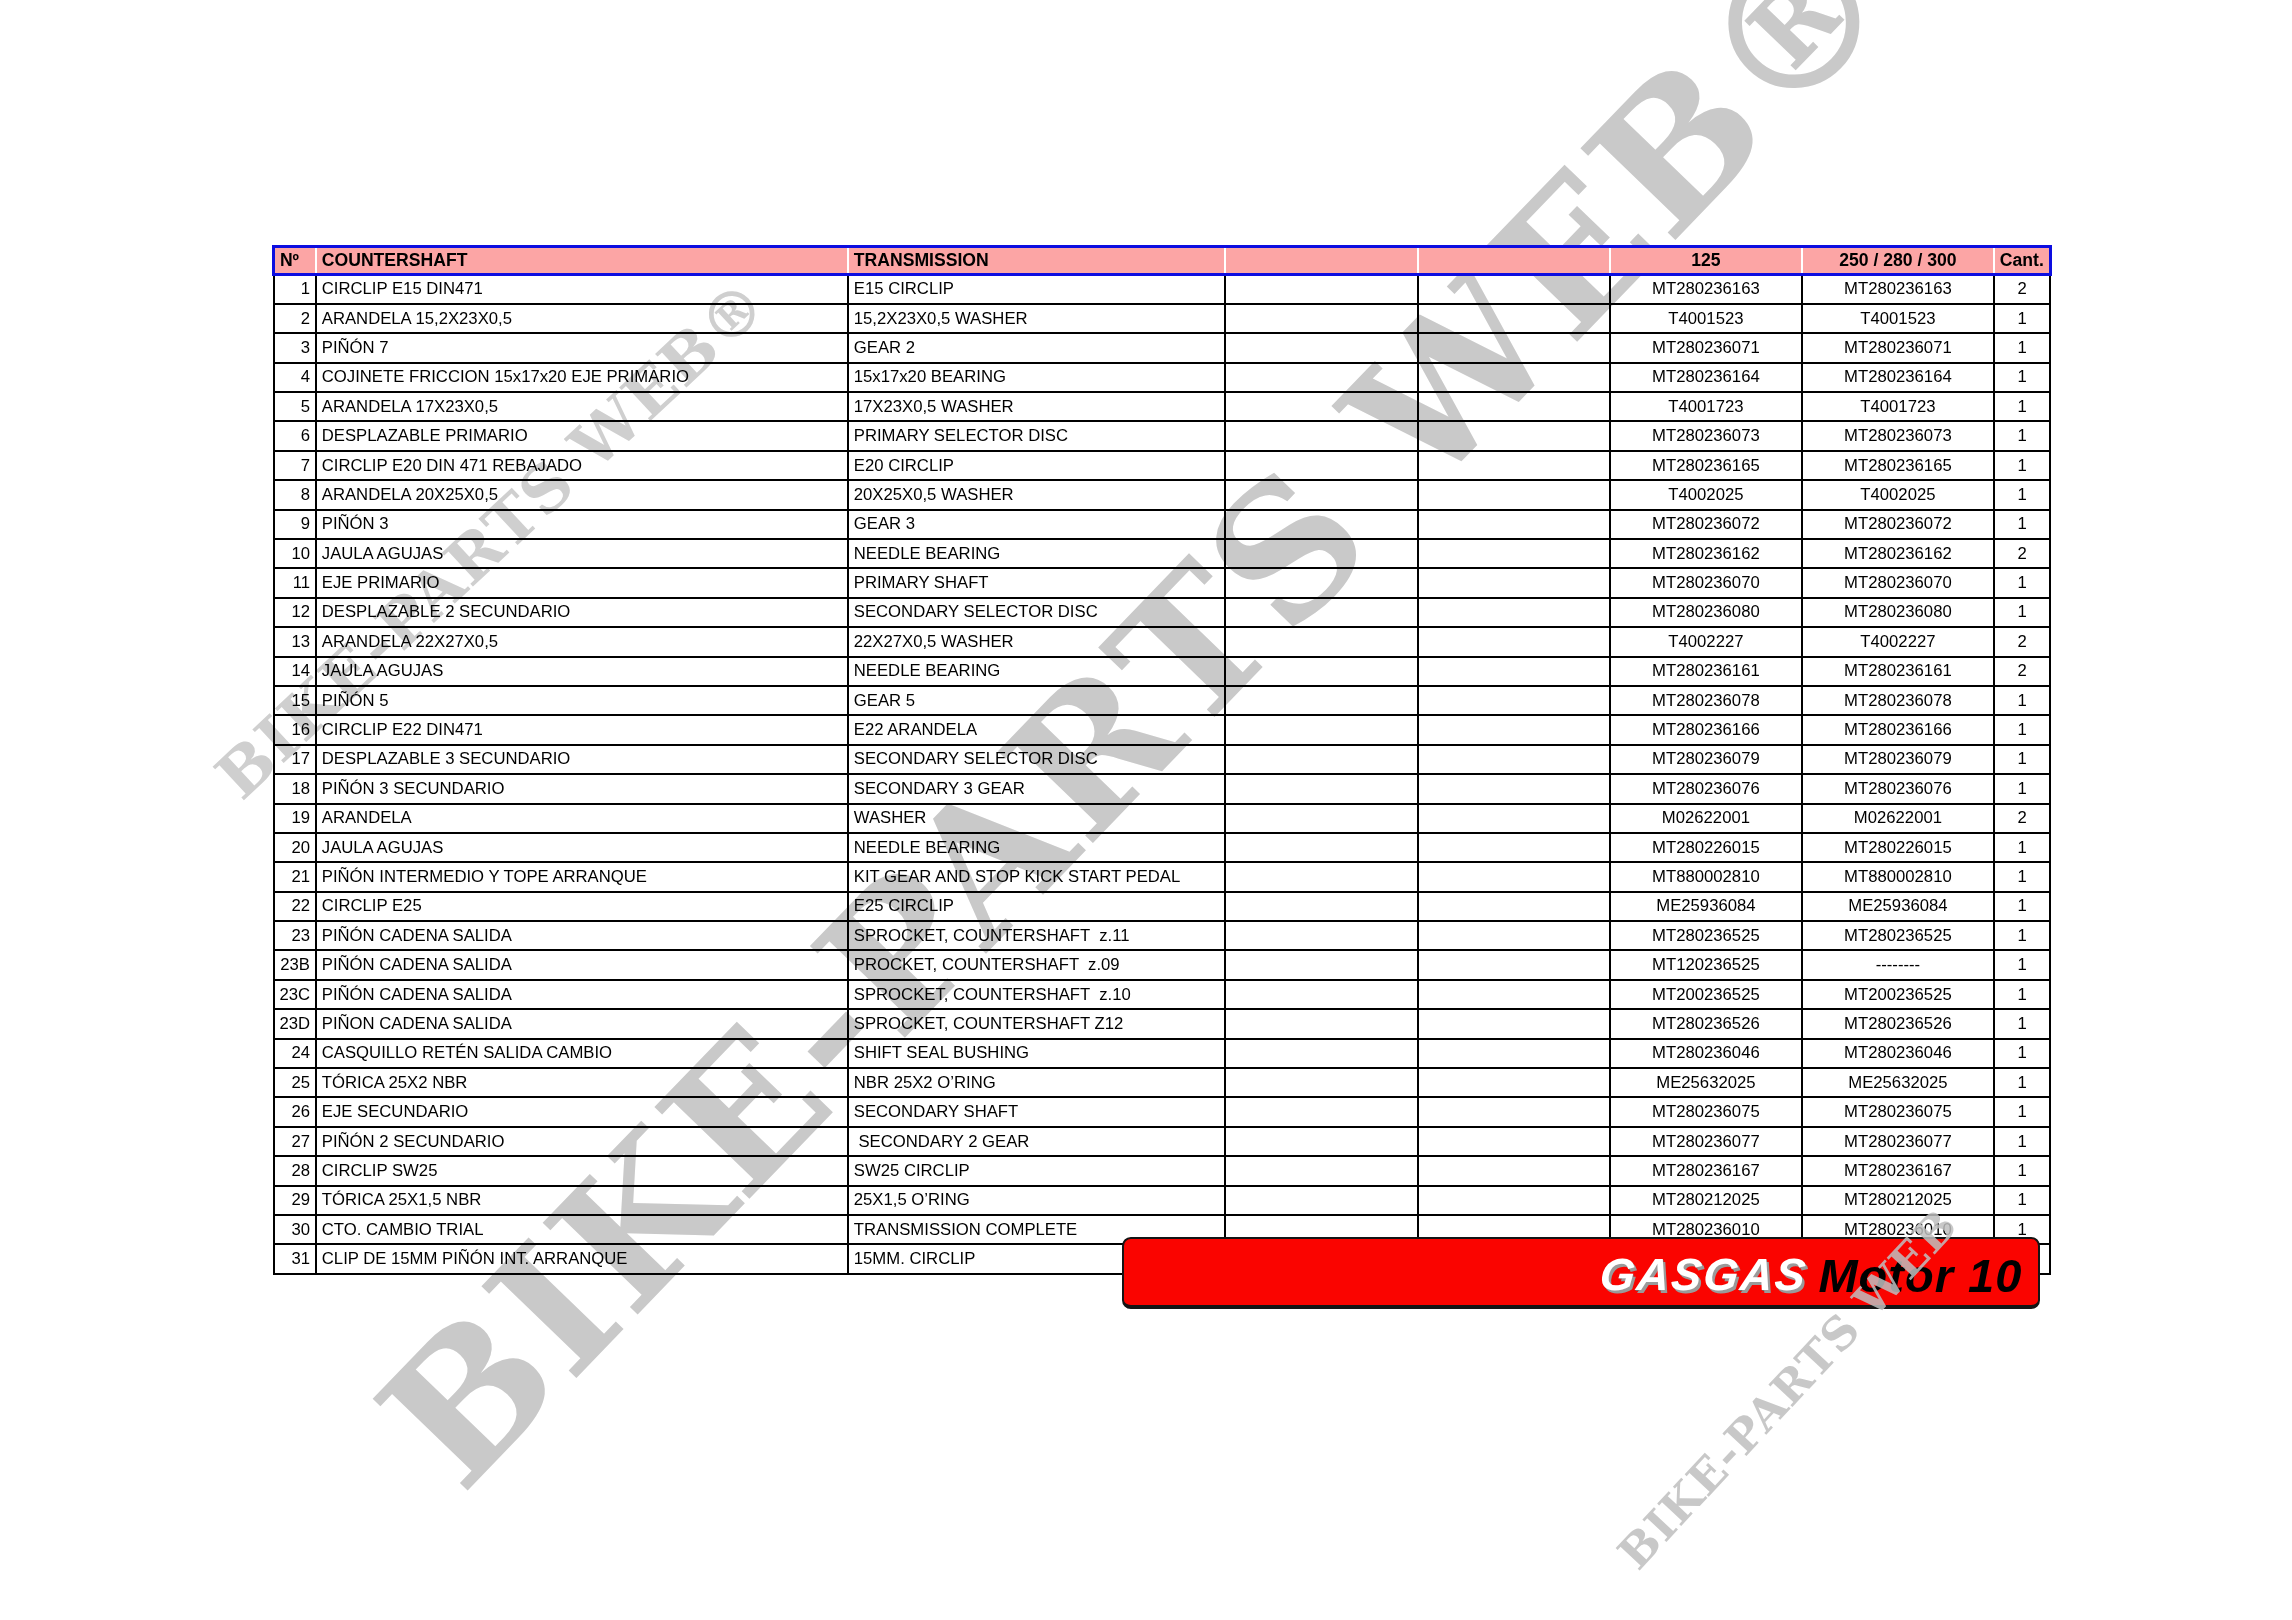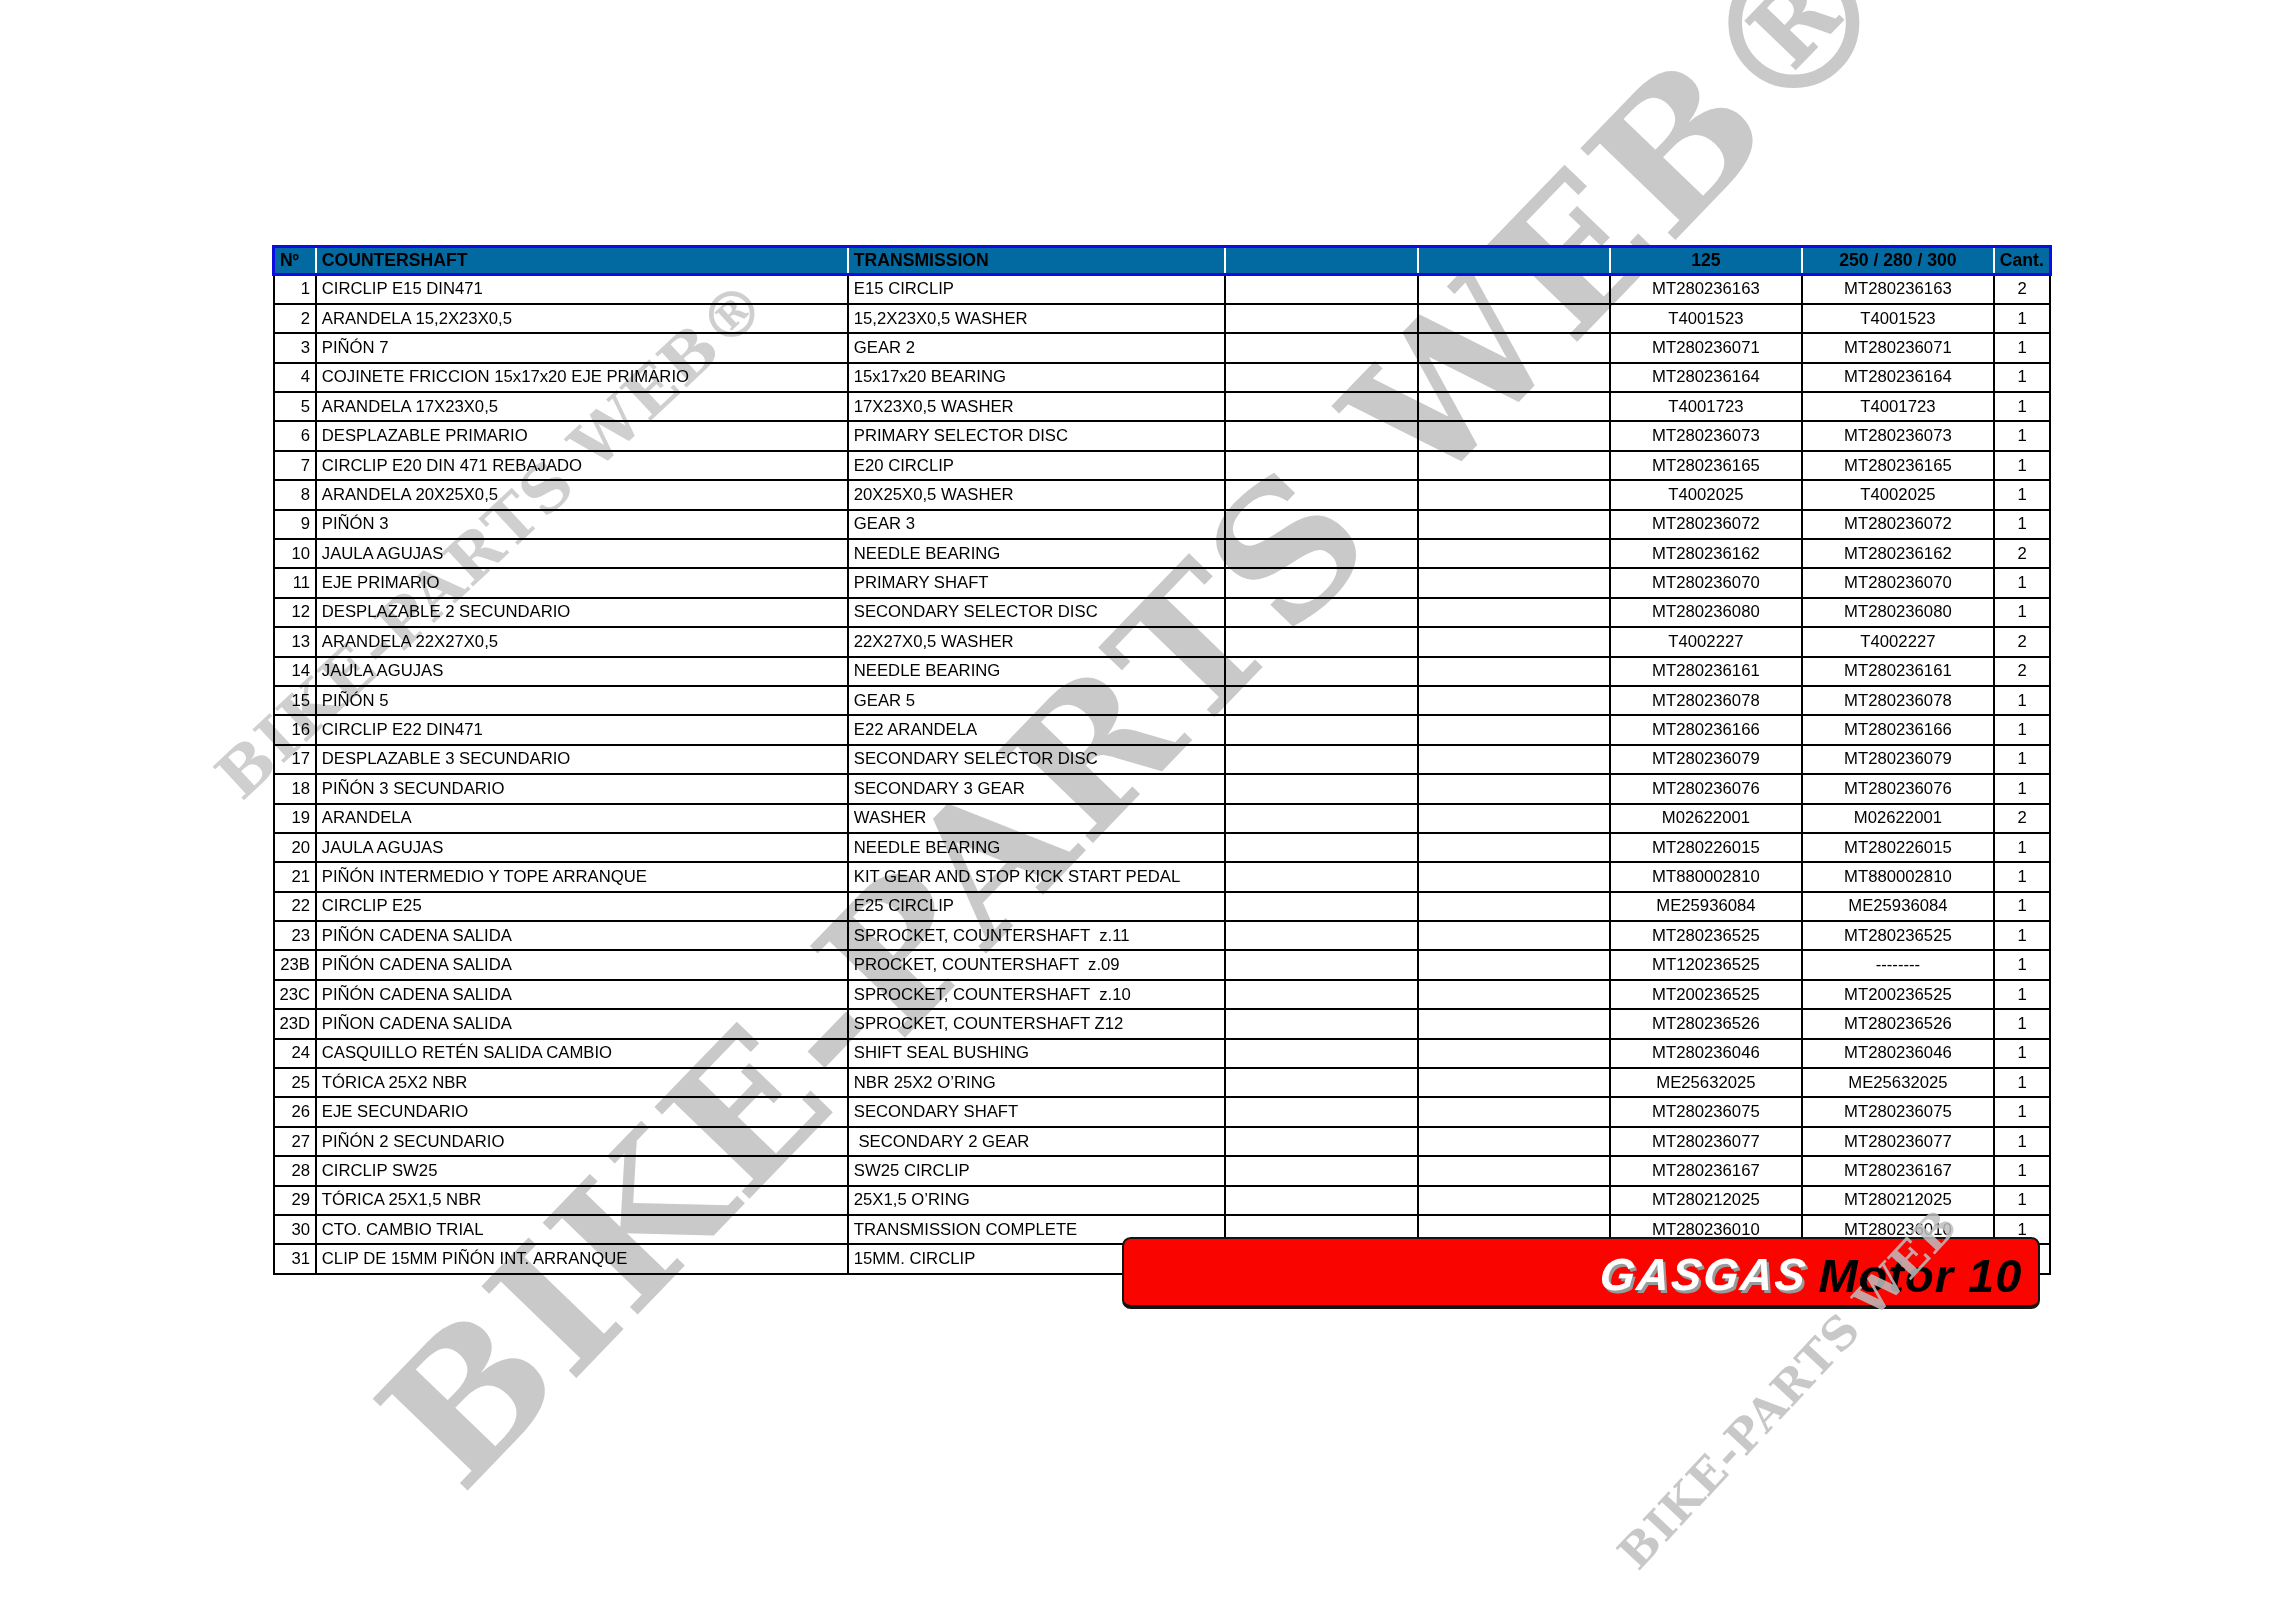--- a/index.html
+++ b/index.html
@@ -21,21 +21,21 @@
   table.parts{
     position:absolute;left:272px;top:245px;z-index:1;
     border-collapse:collapse;table-layout:fixed;background:transparent;
   }
   table.parts td{
     border:2px solid #000;height:27.4px;padding:0 4.9px;
     font-size:16.7px;color:#000;white-space:pre;overflow:hidden;
     background:transparent;
   }
   tr.head td{
-    background:#0369a1;font-weight:bold;font-size:17.6px;height:24.5px;
+    background:#fca5a5;font-weight:bold;font-size:17.6px;height:24.5px;
     border-top:3.9px solid #0d0de0;border-bottom:3.9px solid #0d0de0;
     border-left:2.9px solid #fff;border-right:2.9px solid #fff;
   }
   tr.head td:first-child{border-left:3.9px solid #0d0de0;}
   tr.head td:last-child{border-right:3.9px solid #0d0de0;}
   tr.head td.h-es{border-left:2.9px solid #4a4a4a;}
   tr.head td.h-125,tr.head td.h-250,tr.head td.h-qty{text-align:center;}
   td.c-num{text-align:right;padding-right:4.9px;padding-left:1px;}
   td.c-ref,td.c-qty{text-align:center;}
   

